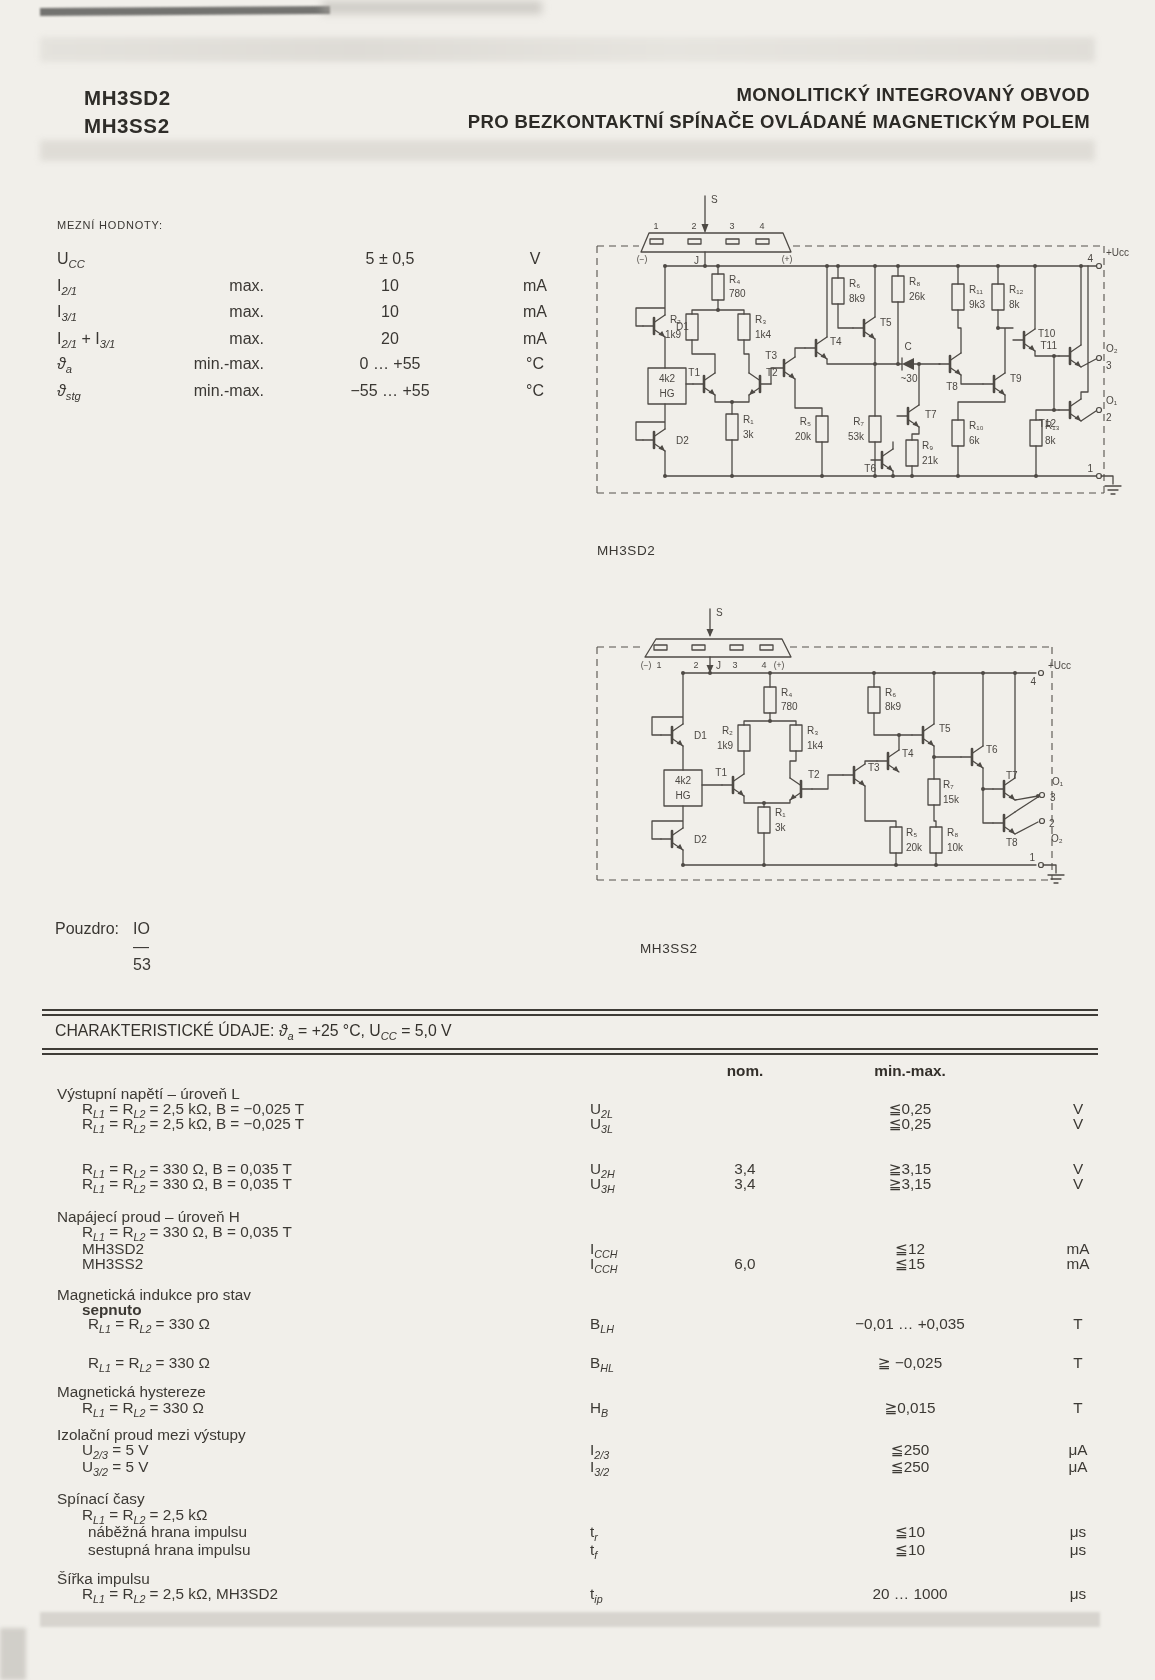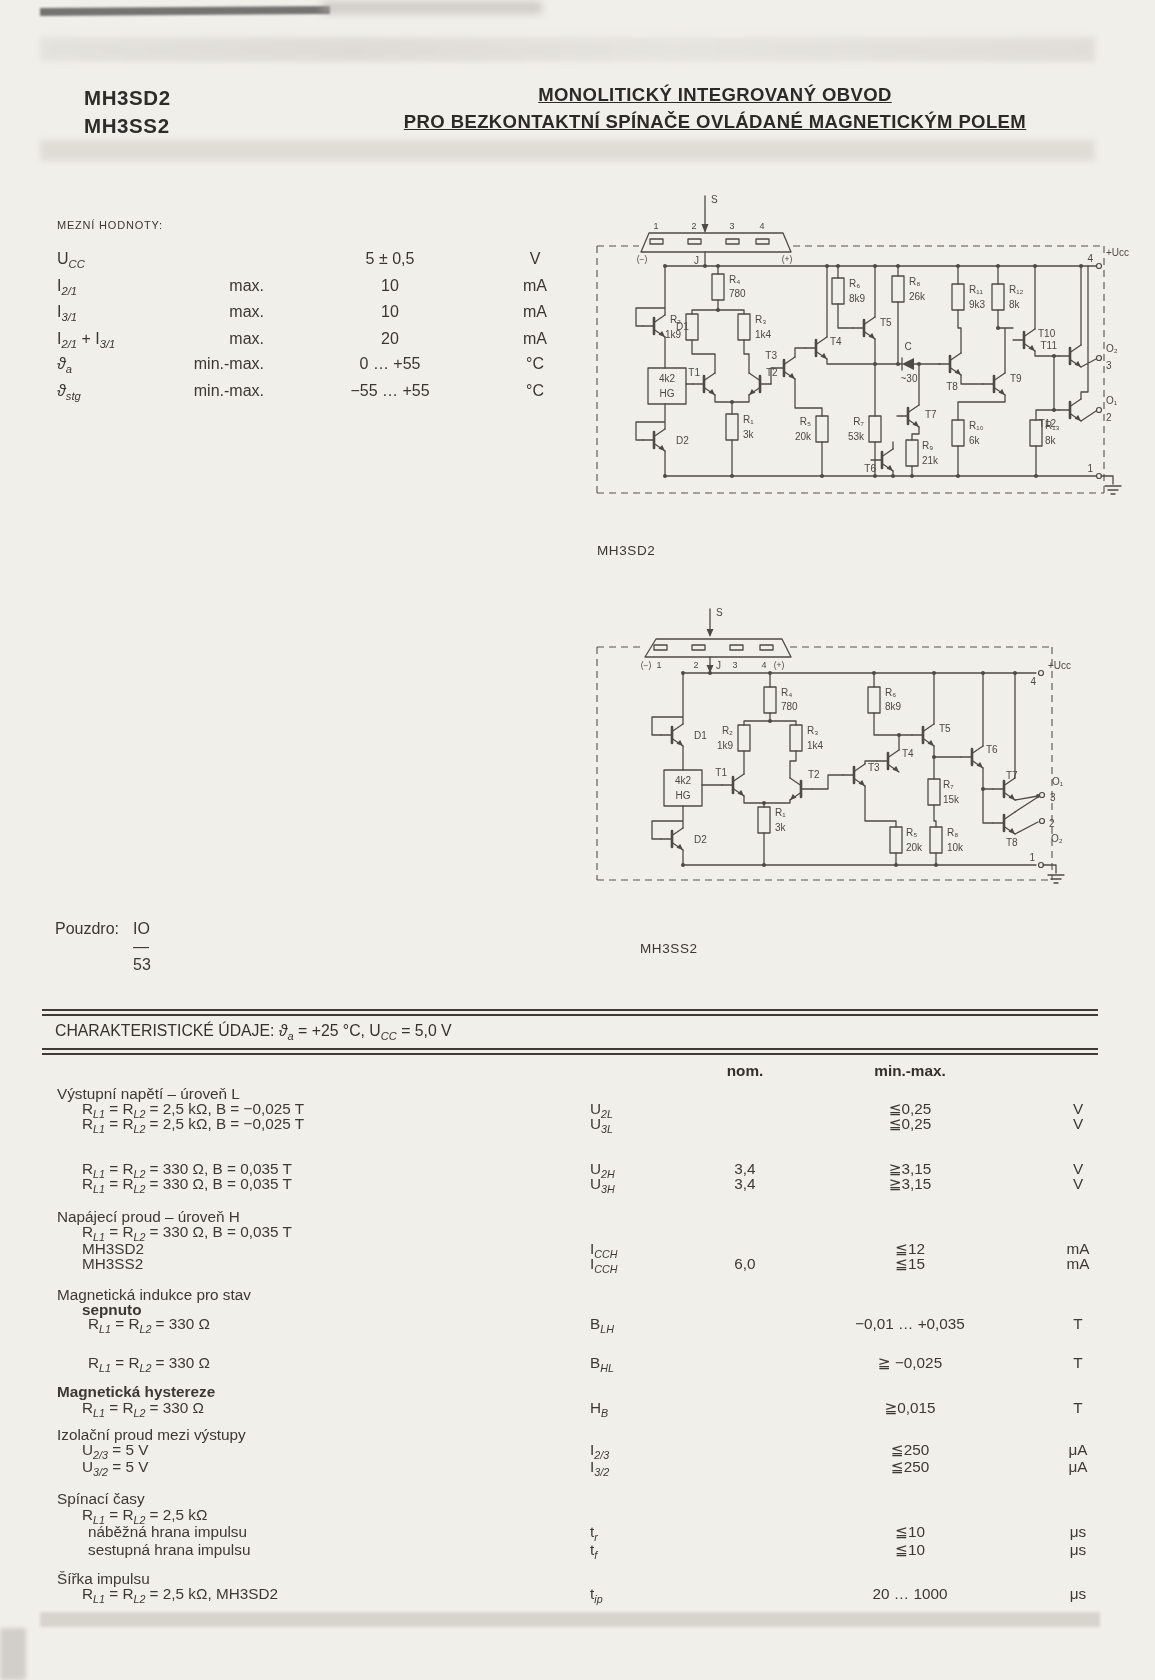--- a/index.html
+++ b/index.html
@@ -3,22 +3,22 @@
 <meta charset="utf-8">
 <style>
   html,body{margin:0;padding:0;background:#8a8a88;}
   #page{position:relative;width:1155px;height:1680px;background:#f1efea;
         font-family:"Liberation Sans",sans-serif;color:#37342f;overflow:hidden;margin:0 auto;}
   .abs{position:absolute;}
   sub{font-size:.7em;font-style:italic;line-height:0;}
   i{font-style:italic;}
   
   .part{left:84px;font-weight:bold;font-size:20.5px;letter-spacing:.6px;color:#2f2d29;}
-  .maintitle{left:340px;width:750px;text-align:center;font-weight:bold;font-size:18.5px;
-             letter-spacing:.4px;color:#2c2a26;white-space:nowrap;text-decoration:underline;}
+  .maintitle{left:340px;width:750px;text-align:right;font-weight:bold;font-size:18.5px;
+             letter-spacing:.4px;color:#2c2a26;white-space:nowrap;}
   
   .secTitle{left:57px;font-size:11px;letter-spacing:.8px;color:#3a3733;}
   .ll{position:absolute;left:0;width:620px;height:20px;font-size:16px;color:#3a3733;white-space:nowrap;}
   .ll .q{position:absolute;left:57px;}
   .ll .c{position:absolute;left:144px;width:120px;text-align:right;}
   .ll .v{position:absolute;left:330px;width:120px;text-align:center;}
   .ll .u{position:absolute;left:512px;width:46px;text-align:center;}
   
   .rule{position:absolute;left:42px;width:1056px;height:0;border-top:2px solid #3f3c37;}
   .cl{position:absolute;left:0;width:1140px;height:19px;font-size:15.3px;color:#3c3934;white-space:nowrap;}
@@ -462,21 +462,21 @@
     <span class="sy"><span>B</span><sub>LH</sub></span>
     <span class="mm">−0,01 … +0,035</span>
     <span class="un">T</span>
   </div>
   <div class="cl" style="top:1354px;">
     <span class="lb2"><span>R</span><sub>L1</sub><span> = R</span><sub>L2</sub><span> = 330 Ω</span></span>
     <span class="sy"><span>B</span><sub>HL</sub></span>
     <span class="mm">≧ −0,025</span>
     <span class="un">T</span>
   </div>
-  <div class="cl" style="top:1383px;font-weight:bold;">
+  <div class="cl" style="top:1383px;">
       <span class="lb0"><span>Magnetická hystereze</span></span>
     </div>
   <div class="cl" style="top:1399px;">
     <span class="lb1"><span>R</span><sub>L1</sub><span> = R</span><sub>L2</sub><span> = 330 Ω</span></span>
     <span class="sy"><span>H</span><sub>B</sub></span>
     <span class="mm">≧0,015</span>
     <span class="un">T</span>
   </div>
   <div class="cl" style="top:1426px;">
       <span class="lb0"><span>Izolační proud mezi výstupy</span></span>

